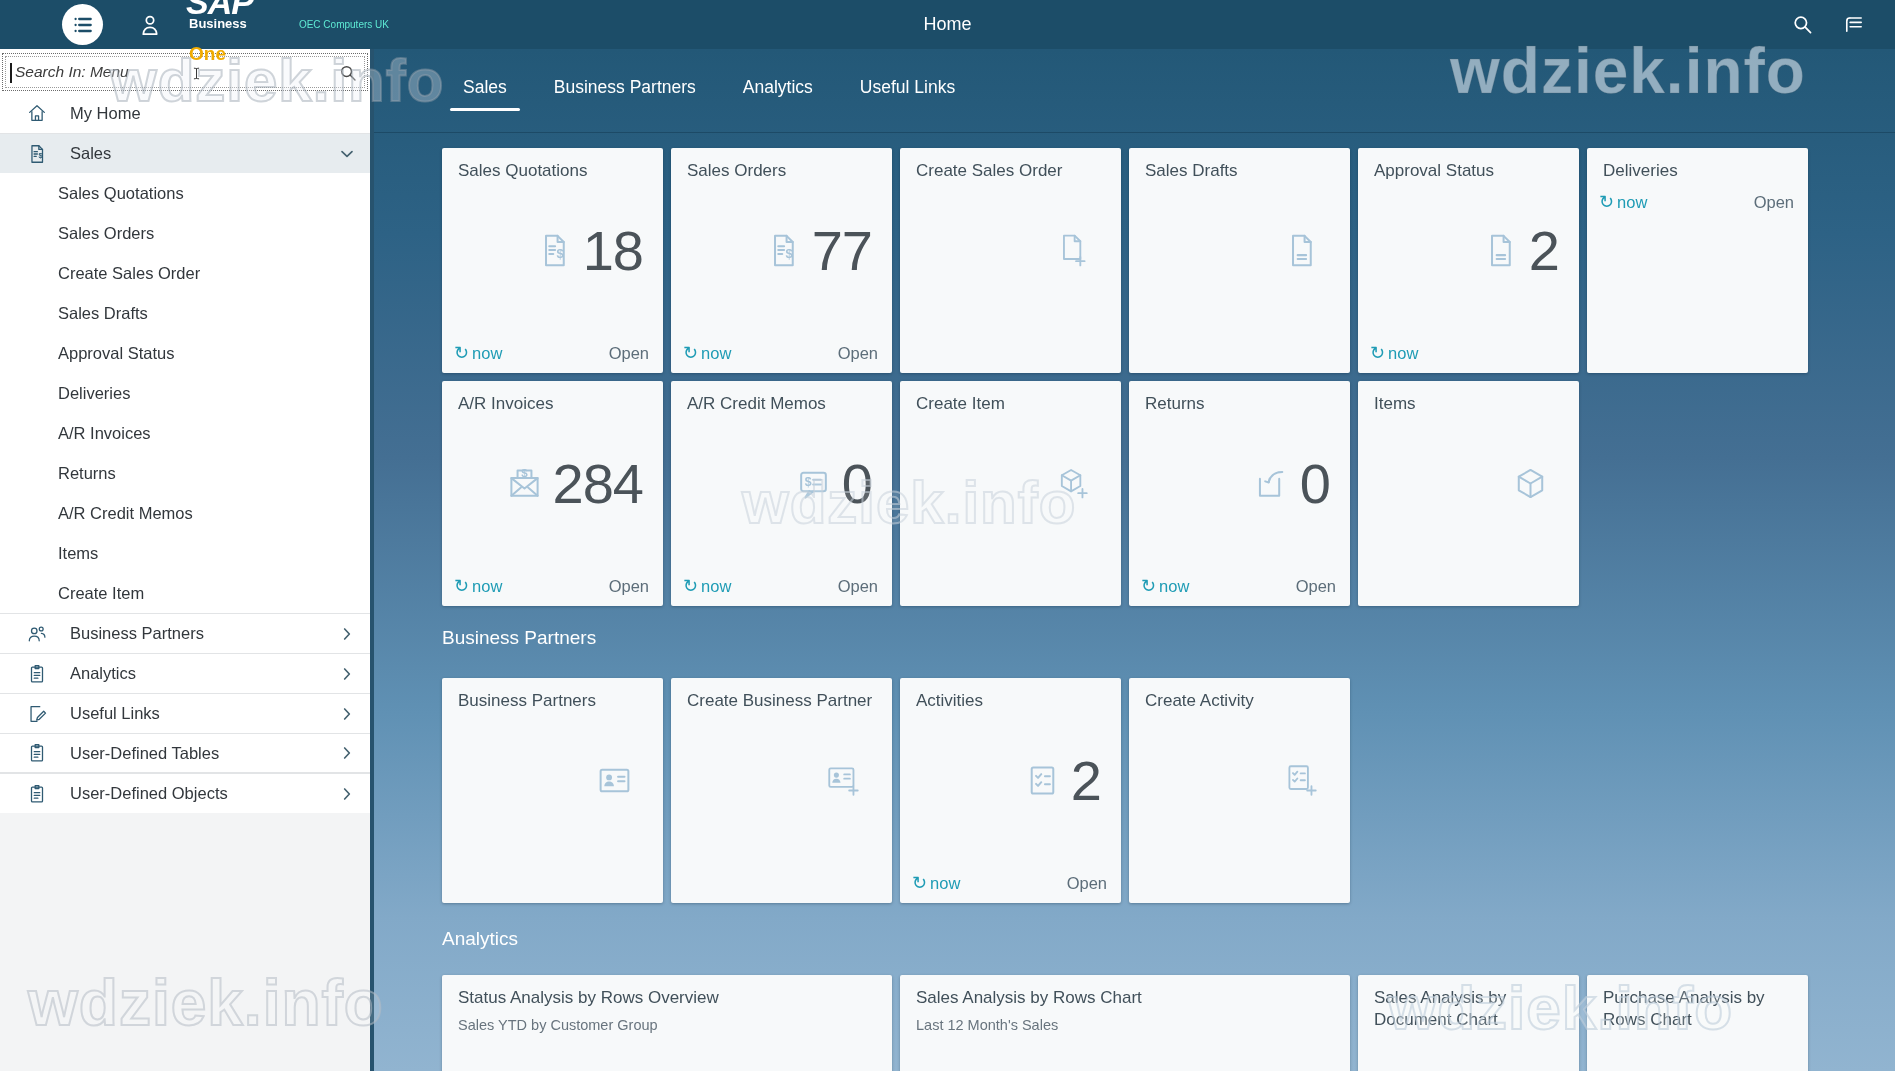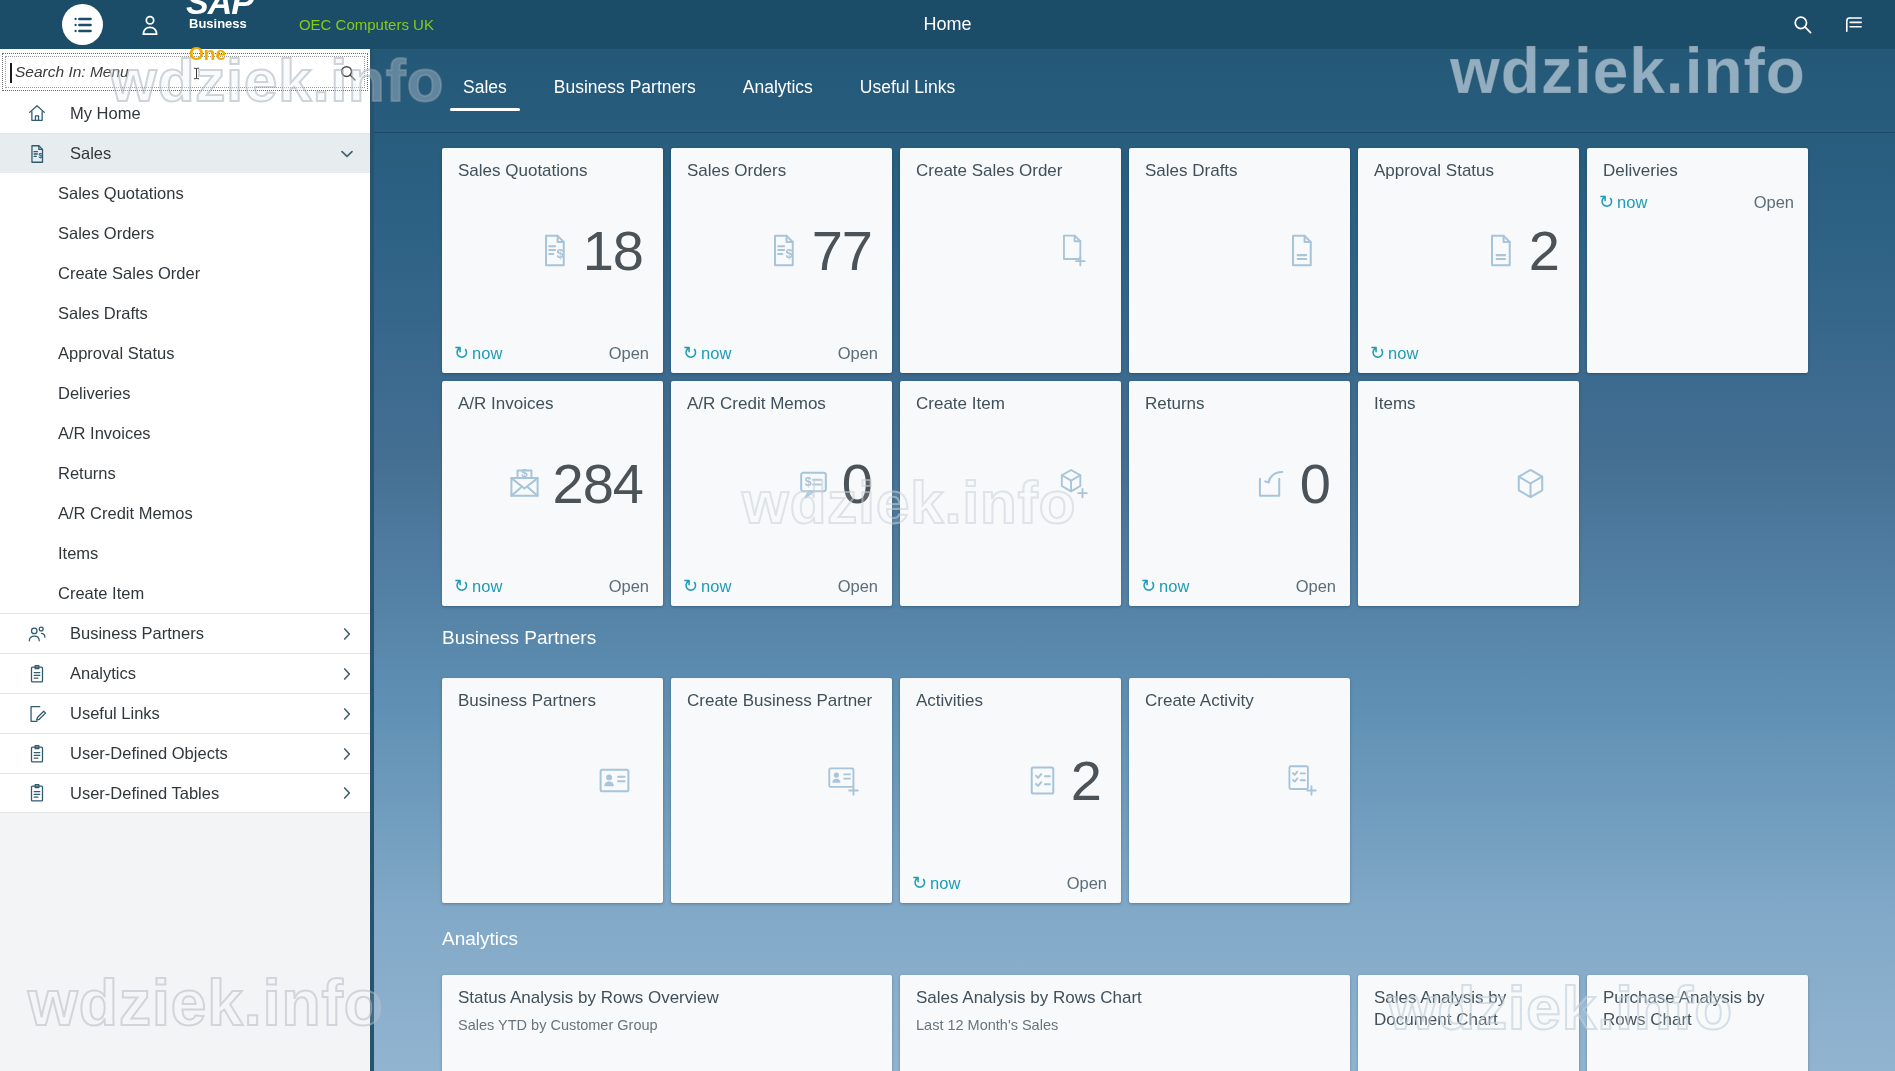--- a/index.html
+++ b/index.html
@@ -12,21 +12,21 @@
     background:#1c4d68; display:flex; align-items:center; z-index:30; }
   .menu-circle { width:41px; height:41px; border-radius:50%; background:#fff;
     margin-left:62px; display:flex; align-items:center; justify-content:center; cursor:pointer; }
   .menu-circle svg { width:24px; height:24px; color:#1c4d68; }
   .user-btn { margin-left:34px; width:26px; height:26px; color:#fff; cursor:pointer; }
   .sap-logo { margin-left:23px; display:flex; align-items:flex-start; cursor:default;flex-direction:column; }
   .sap-word { font-size:34px; font-weight:bold; font-style:italic; color:#fff; letter-spacing:-1px; line-height:30px; }
   .sap-sub { display:flex; flex-direction:column; margin-left:3px; line-height:13px;gap:15px; }
   .logo-business { color:#fff; font-size:13px; font-weight:bold; }
   .logo-one { color:#f0ab00; font-size:19px; font-weight:bold; line-height:17px; }
-  .company { color:#84cc16; font-size:15px; margin-left:46px; }
+  .company { color:#5eead4; font-size:10px; margin-left:46px; }
   .page-title { position:absolute; left:50%; top:0; transform:translateX(-50%);
     height:49px; display:flex; align-items:center; color:#fff; font-size:18px; }
   .topbar-right { position:absolute; right:30px; top:0; height:49px; display:flex; align-items:center; gap:28px; }
   .topbar-right svg { width:23px; height:23px; color:#fff; cursor:pointer; }
 
   
   .sidebar { position:absolute; left:0; top:49px; width:374px; height:1022px;
     background:#fff; border-right:4px solid #27536e; z-index:20;
     display:flex; flex-direction:column; }
   .search-box { position:relative; margin:4px 2px 2px 2px; height:38px; background:#fff;
@@ -229,38 +229,38 @@
         <div class="side-item top">
           <span class="side-ic"><svg viewBox="0 0 24 24" fill="none" stroke="currentColor" stroke-linecap="round" stroke-linejoin="round" stroke-width="1.4">
               <path d="M15 4H5.5v16H12"></path>
               <path d="M12.5 15.8 19.3 9l2 2-6.8 6.8-2.9.9z"></path>
             </svg></span>
           <span>Useful Links</span>
           <span class="chev"><svg viewBox="0 0 24 24" fill="none" stroke="currentColor" stroke-linecap="round" stroke-linejoin="round" stroke-width="2">
               <path d="M9.2 6l5.6 6-5.6 6"></path>
             </svg></span>
         </div>
-        <div class="side-item top">
+        <div class="side-item top last">
           <span class="side-ic"><svg viewBox="0 0 24 24" fill="none" stroke="currentColor" stroke-linecap="round" stroke-linejoin="round" stroke-width="1.4">
               <rect x="6" y="4.5" width="12" height="16" rx="1"></rect>
               <rect x="10" y="2.8" width="4" height="3.2"></rect>
               <path d="M9 10.5h6M9 13.5h6M9 16.5h4"></path>
             </svg></span>
-          <span>User-Defined Objects</span>
+          <span>User-Defined Tables</span>
           <span class="chev"><svg viewBox="0 0 24 24" fill="none" stroke="currentColor" stroke-linecap="round" stroke-linejoin="round" stroke-width="2">
               <path d="M9.2 6l5.6 6-5.6 6"></path>
             </svg></span>
         </div>
-        <div class="side-item top last">
+        <div class="side-item top">
           <span class="side-ic"><svg viewBox="0 0 24 24" fill="none" stroke="currentColor" stroke-linecap="round" stroke-linejoin="round" stroke-width="1.4">
               <rect x="6" y="4.5" width="12" height="16" rx="1"></rect>
               <rect x="10" y="2.8" width="4" height="3.2"></rect>
               <path d="M9 10.5h6M9 13.5h6M9 16.5h4"></path>
             </svg></span>
-          <span>User-Defined Tables</span>
+          <span>User-Defined Objects</span>
           <span class="chev"><svg viewBox="0 0 24 24" fill="none" stroke="currentColor" stroke-linecap="round" stroke-linejoin="round" stroke-width="2">
               <path d="M9.2 6l5.6 6-5.6 6"></path>
             </svg></span>
         </div>
       </div>
     <div class="sidebar-fill"></div>
   </div>
 
   <div class="content">
     <div class="tabs" id="tabs">

